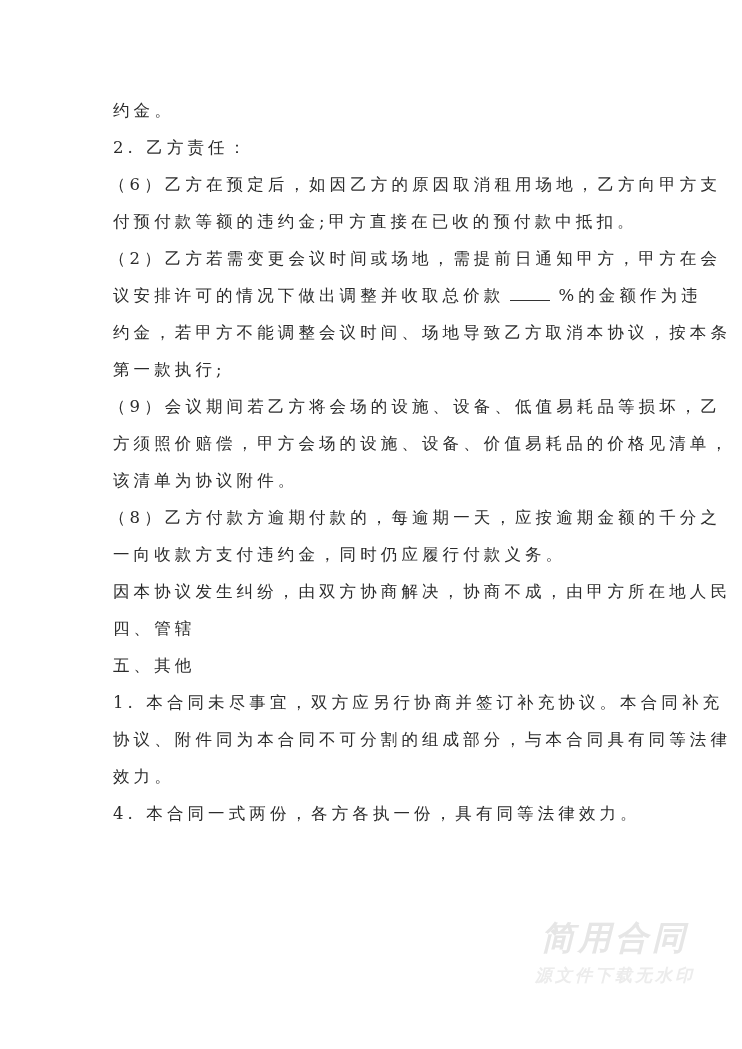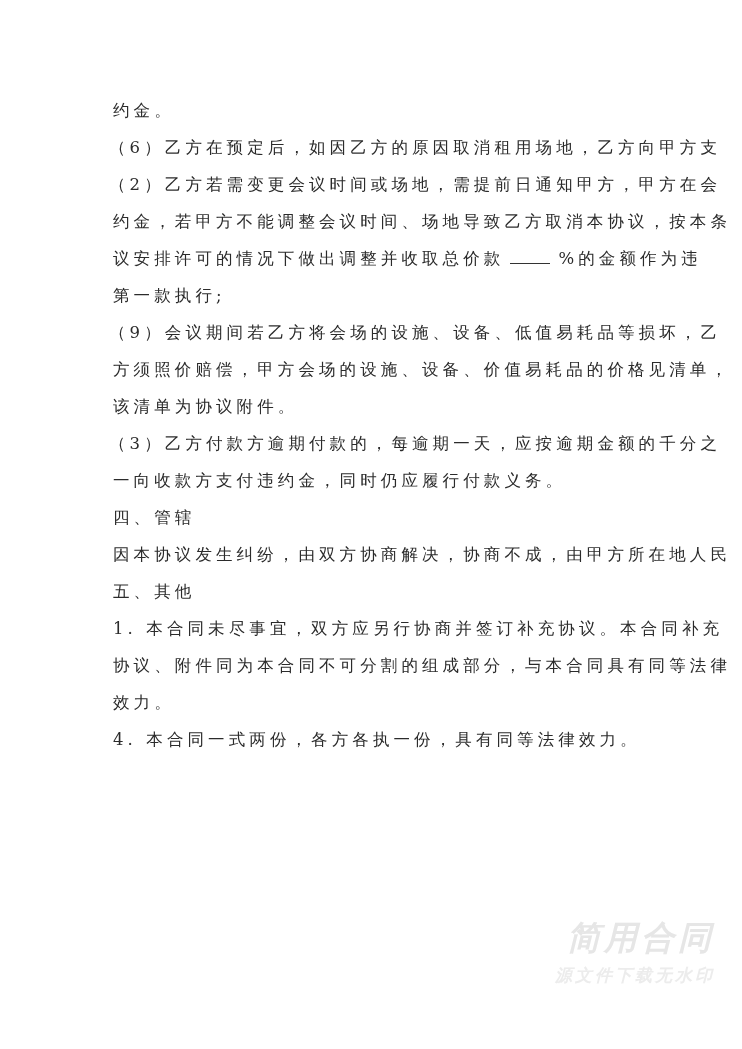--- a/index.html
+++ b/index.html
@@ -45,21 +45,21 @@
       border-bottom: 1.5px solid #333;
       height: 14px;
       margin: 0 8px 0 6px;
       vertical-align: baseline;
     }
     .watermark {
       position: absolute;
       left: 515px;
       top: 918px;
       width: 200px;
-      text-align: right;
+      text-align: center;
       color: #e6e6e6;
       font-family: "DejaVu Sans", "Liberation Sans", sans-serif;
       font-style: italic;
       font-weight: bold;
       user-select: none;
     }
     .watermark .wm-main {
       font-size: 33px;
       letter-spacing: 4px;
       line-height: 40px;
@@ -71,32 +71,34 @@
       margin-top: 2px;
       color: #ececec;
     }
   </style>
 </head>
 <body>
 
 <div class="page">
   <div class="content">
     <div class="line">约金。</div>
+    <div class="line">2. 乙方责任：</div>
     <div class="line indent-paren">（6）乙方在预定后，如因乙方的原因取消租用场地，乙方向甲方支</div>
+    <div class="line">付预付款等额的违约金;甲方直接在已收的预付款中抵扣。</div>
     <div class="line indent-paren">（2）乙方若需变更会议时间或场地，需提前日通知甲方，甲方在会</div>
+    <div class="line"><span>议安排许可的情况下做出调整并收取总价款</span><span class="blank"></span><span>%的金额作为违</span></div>
     <div class="line">约金，若甲方不能调整会议时间、场地导致乙方取消本协议，按本条</div>
-    <div class="line"><span>议安排许可的情况下做出调整并收取总价款</span><span class="blank"></span><span>%的金额作为违</span></div>
     <div class="line">第一款执行;</div>
     <div class="line indent-paren">（9）会议期间若乙方将会场的设施、设备、低值易耗品等损坏，乙</div>
     <div class="line">方须照价赔偿，甲方会场的设施、设备、价值易耗品的价格见清单，</div>
     <div class="line">该清单为协议附件。</div>
-    <div class="line indent-paren">（3）乙方付款方逾期付款的，每逾期一天，应按逾期金额的千分之</div>
+    <div class="line indent-paren">（8）乙方付款方逾期付款的，每逾期一天，应按逾期金额的千分之</div>
     <div class="line">一向收款方支付违约金，同时仍应履行付款义务。</div>
+    <div class="line">因本协议发生纠纷，由双方协商解决，协商不成，由甲方所在地人民</div>
     <div class="line">四、管辖</div>
-    <div class="line">因本协议发生纠纷，由双方协商解决，协商不成，由甲方所在地人民</div>
     <div class="line">五、其他</div>
     <div class="line">1. 本合同未尽事宜，双方应另行协商并签订补充协议。本合同补充</div>
     <div class="line">协议、附件同为本合同不可分割的组成部分，与本合同具有同等法律</div>
     <div class="line">效力。</div>
     <div class="line">4. 本合同一式两份，各方各执一份，具有同等法律效力。</div>
   </div>
 
   <div class="watermark">
     <div class="wm-main">简用合同</div>
     <div class="wm-sub">源文件下载无水印</div>

